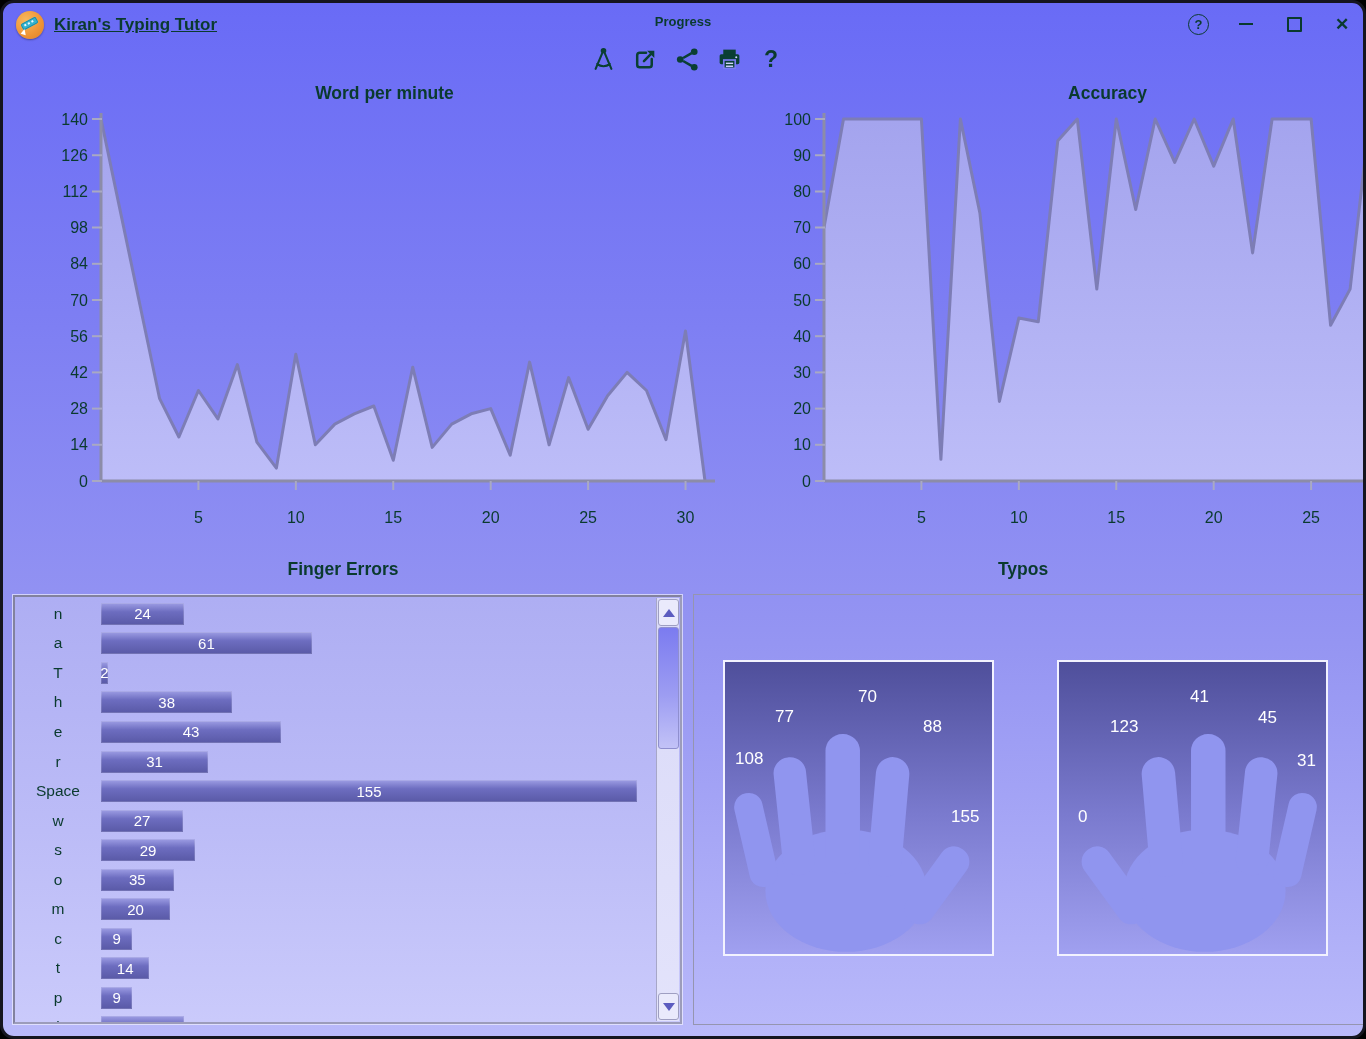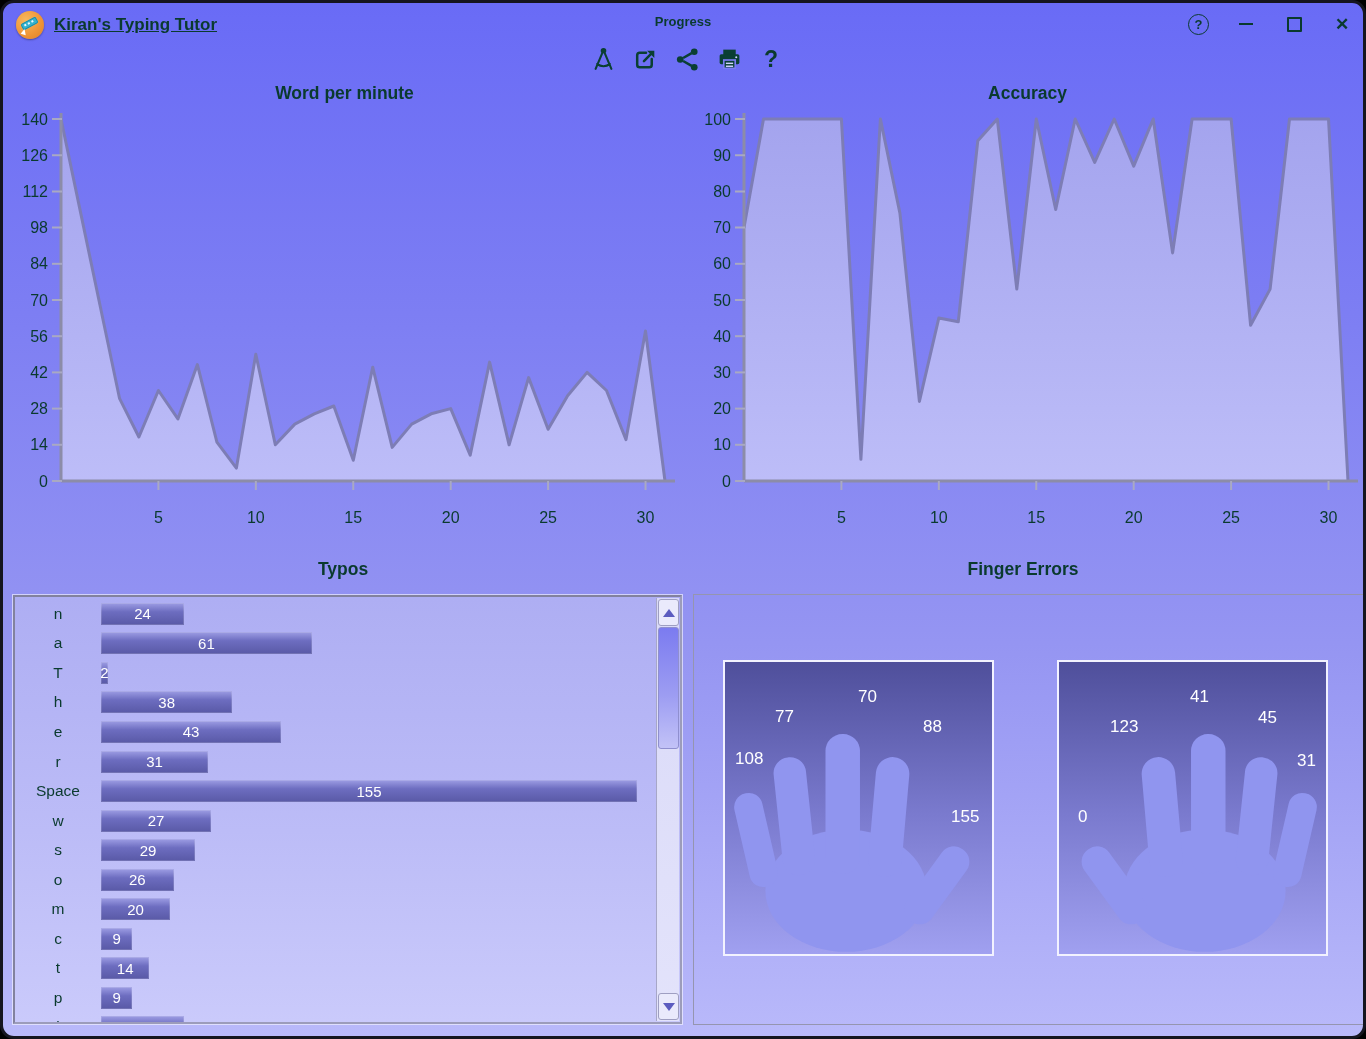--- a/index.html
+++ b/index.html
@@ -32,21 +32,21 @@
   .wc-max i{display:block;width:11px;height:11px;border:2px solid var(--green,#0a3a2e);border-radius:1px;}
   .wc-close{font-size:17px;font-weight:bold;}
   
   .toolbar{position:absolute;left:0;top:42px;width:100%;height:34px;display:flex;
     justify-content:center;gap:13px;padding-left:8px;box-sizing:border-box;}
   .tbtn{width:29px;height:29px;display:flex;align-items:center;justify-content:center;border-radius:4px;}
   .tbtn svg{display:block;}
   .tbtn .q{font-size:23px;font-weight:bold;color:var(--green,#0a3a2e);}
   
   .charts-row{position:absolute;left:0;top:80px;width:100%;display:flex;}
-  .chart-block{width:683px;}
+  .chart-block{width:683px;padding-left:40px;}
   .chart-block h2{margin:0;height:24px;text-align:center;font-size:17.5px;font-weight:bold;
     color:var(--green,#0a3a2e);}
   .chart-block svg{display:block;}
   .axis{stroke:#8c8ca8;stroke-width:3;fill:none;}
   .tick{stroke:#a9a9c2;stroke-width:2;fill:none;}
   .ticklabel{fill:var(--green,#0a3a2e);font-size:16px;font-family:"Liberation Sans",sans-serif;}
   .areafill{stroke:none;}
   .areastroke{fill:none;stroke:#7d7db5;stroke-width:3;stroke-linejoin:round;}
   
   .section-titles{position:absolute;left:0;top:556px;width:100%;display:flex;}
@@ -245,22 +245,22 @@
           <text x="447.6774193548387" y="416" class="ticklabel" text-anchor="middle">20</text>
           <line x1="545.0967741935484" y1="374" x2="545.0967741935484" y2="383" class="tick"></line>
           <text x="545.0967741935484" y="416" class="ticklabel" text-anchor="middle">25</text>
           <line x1="642.516129032258" y1="374" x2="642.516129032258" y2="383" class="tick"></line>
           <text x="642.516129032258" y="416" class="ticklabel" text-anchor="middle">30</text>
         </svg>
     </div>
   </div>
 
   <div class="section-titles">
+    <h2>Finger Errors</h2>
     <h2>Typos</h2>
-    <h2>Finger Errors</h2>
   </div>
 
   <div class="typos-panel">
     <div class="typos-rows" id="typosRows">
         <div class="typo-row">
           <div class="typo-key">n</div>
           <div class="typo-bar" style="width: 83px;">24</div>
         </div>
         <div class="typo-row">
           <div class="typo-key">a</div>
@@ -281,29 +281,29 @@
         <div class="typo-row">
           <div class="typo-key">r</div>
           <div class="typo-bar" style="width: 107.2px;">31</div>
         </div>
         <div class="typo-row">
           <div class="typo-key">Space</div>
           <div class="typo-bar" style="width: 536px;">155</div>
         </div>
         <div class="typo-row">
           <div class="typo-key">w</div>
-          <div class="typo-bar" style="width: 110px;">27</div>
+          <div class="typo-bar" style="width: 82px;">27</div>
         </div>
         <div class="typo-row">
           <div class="typo-key">s</div>
           <div class="typo-bar" style="width: 94px;">29</div>
         </div>
         <div class="typo-row">
           <div class="typo-key">o</div>
-          <div class="typo-bar" style="width: 72.6px;">26</div>
+          <div class="typo-bar" style="width: 72.6px;">35</div>
         </div>
         <div class="typo-row">
           <div class="typo-key">m</div>
           <div class="typo-bar" style="width: 69.2px;">20</div>
         </div>
         <div class="typo-row">
           <div class="typo-key">c</div>
           <div class="typo-bar" style="width: 31.1px;">9</div>
         </div>
         <div class="typo-row">

